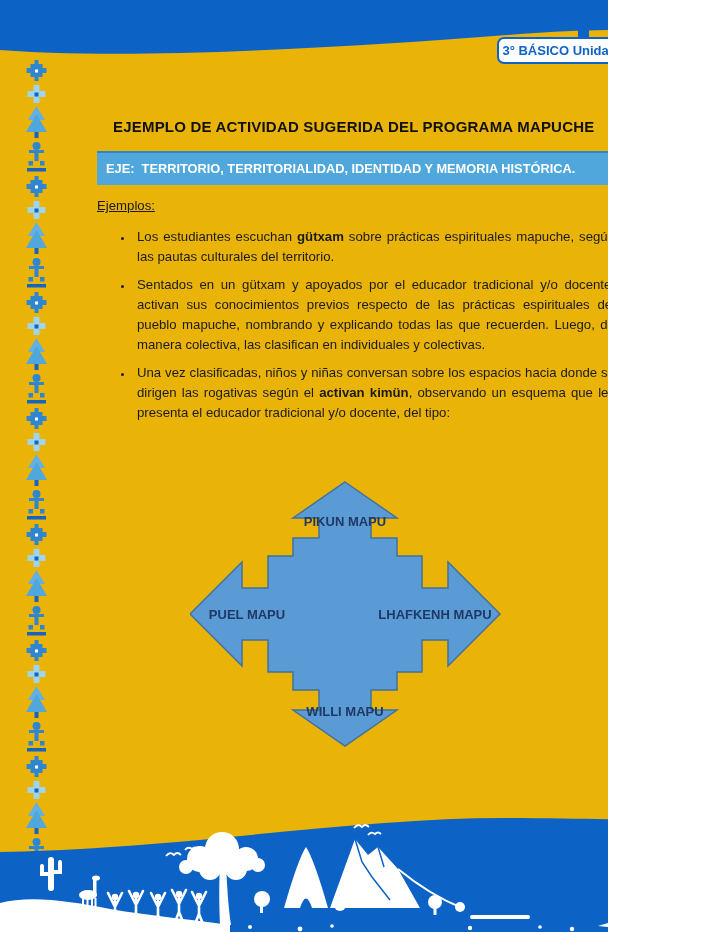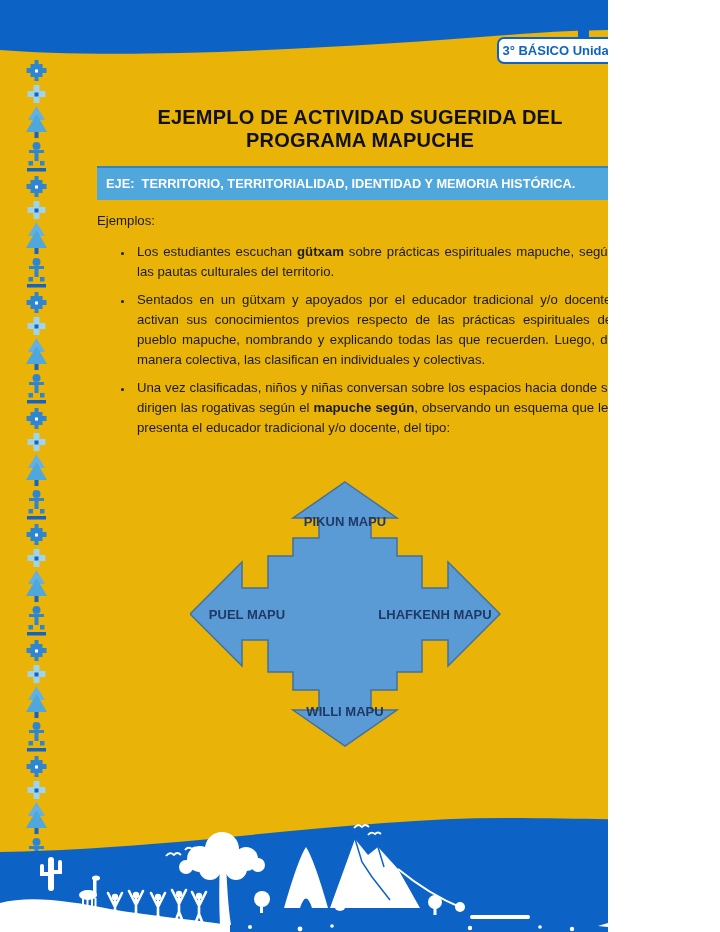--- a/index.html
+++ b/index.html
@@ -15,33 +15,33 @@
     display:flex;align-items:center;justify-content:center;
     color:#0d63c5;font-size:13px;font-weight:bold;white-space:nowrap;
   }
   
   .side-border{position:absolute;top:58px;width:23px;height:798px;z-index:1;}
   .side-border.left{left:25px;}
   .side-border.right{left:672px;}
   
   .content{position:absolute;left:97px;top:102px;width:526px;z-index:2;}
   .doc-title{
-    margin:4px;text-align:center;font-size:20px;font-weight:bold;color:#111;
+    margin:16px;text-align:left;font-size:15px;font-weight:bold;color:#111;
     letter-spacing:.2px;
   }
   .eje-box{
     margin-top:14px;background:#4fa7dc;border-top:2px solid #2e86c8;
     color:#fff;font-weight:bold;font-size:12.8px;line-height:1.5;
     padding:6px 9px 7px 9px;
   }
   .eje-line{white-space:pre-wrap;}
   .activity-text{
     margin-top:22px;font-size:13.2px;line-height:1.46;text-align:justify;color:#1d1d1d;
   }
-  .examples-label{font-size:13.2px;}
+  .examples-label{font-size:13.2px;text-decoration:underline;}
   .examples-list{
     margin:13px 0 0 0;padding:0 0 0 29px;font-size:13.2px;line-height:1.52;
   }
   .examples-list li{text-align:justify;margin:8px;padding-left:3px;}
   .examples-list li::marker{color:#1b1b1b;font-size:11px;}
   
   .diagram-svg{position:absolute;left:190px;top:480px;z-index:2;}
   .diagram-label{
     font-family:"Liberation Sans",sans-serif;font-size:13px;font-weight:bold;
     fill:#1f3864;text-anchor:middle;
@@ -119,21 +119,21 @@
     <div class="eje-box">
       <div class="eje-line">EJE:  TERRITORIO, TERRITORIALIDAD, IDENTIDAD Y MEMORIA HISTÓRICA.</div>
     </div>
 
 
     <p class="examples-label">Ejemplos:</p>
 
     <ul class="examples-list">
         <li><span>Los estudiantes escuchan </span><b>gütxam</b><span> sobre prácticas espirituales mapuche, según las pautas culturales del territorio.</span></li>
         <li><span>Sentados en un gütxam y apoyados por el educador tradicional y/o docente, activan sus conocimientos previos respecto de las prácticas espirituales del pueblo mapuche, nombrando y explicando todas las que recuerden. Luego, de manera colectiva, las clasifican en individuales y colectivas.</span></li>
-        <li><span>Una vez clasificadas, niños y niñas conversan sobre los espacios hacia donde se dirigen las rogativas según el </span><b>mapuche según</b><span>, observando un esquema que les presenta el educador tradicional y/o docente, del tipo:</span></li>
+        <li><span>Una vez clasificadas, niños y niñas conversan sobre los espacios hacia donde se dirigen las rogativas según el </span><b>activan kimün</b><span>, observando un esquema que les presenta el educador tradicional y/o docente, del tipo:</span></li>
       </ul>
   </div>
 
   <svg class="diagram-svg" width="312" height="268" viewBox="0 0 312 268">
     <polygon stroke="#41719C" stroke-width="1.5" stroke-linejoin="miter" points="155,2 207,38 181,38 181,58 207,58 207,76 232,76 232,108 258,108 258,82 310,134 258,186 258,160 232,160 232,192 207,192 207,210 181,210 181,230 207,230 155,266 103,230 129,230 129,210 103,210 103,192 78,192 78,160 52,160 52,186 0,134 52,82 52,108 78,108 78,76 103,76 103,58 129,58 129,38 103,38" fill="#5B9BD5"></polygon>
     <text class="diagram-label" x="155" y="46">PIKUN MAPU</text>
     <text class="diagram-label" x="245" y="139">LHAFKENH MAPU</text>
     <text class="diagram-label" x="155" y="236">WILLI MAPU</text>
     <text class="diagram-label" x="57" y="139">PUEL MAPU</text>
   </svg>

